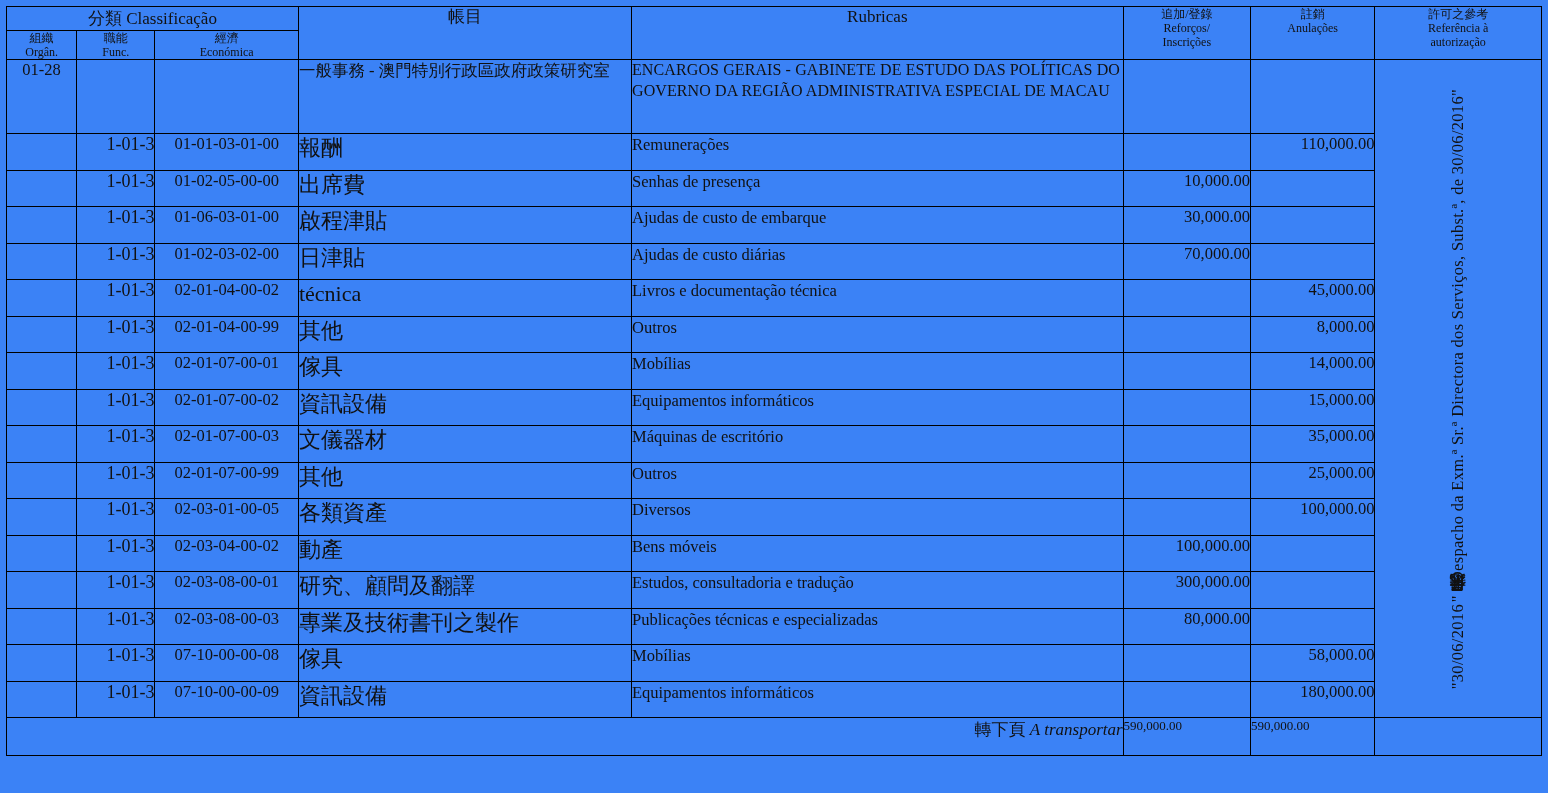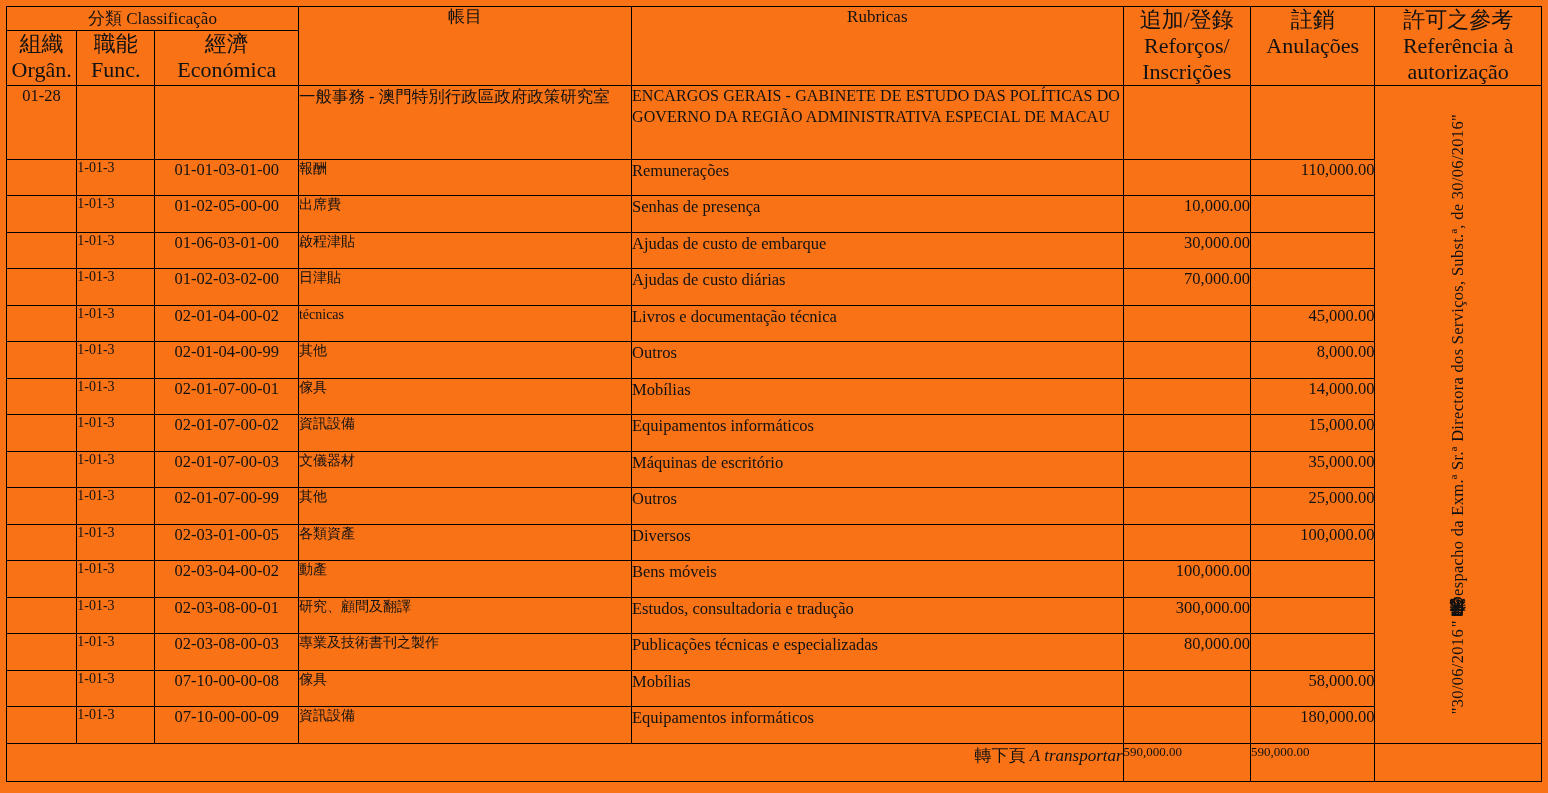--- a/index.html
+++ b/index.html
@@ -9,21 +9,21 @@
   }
   body {
     font-family: "Liberation Serif", serif;
     color: #111;
   }
   #page {
     position: relative;
     width: 1548px;
     height: 793px;
     overflow: hidden;
-    background: #f97316;
+    background: #3b82f6;
   }
   table.budget {
     border-collapse: collapse;
     table-layout: fixed;
     width: 1536px;
     margin: 6px 0 0 6px;
     border: 1.6px solid #000;
   }
   table.budget td, table.budget th {
     border: 1.2px solid #000;
@@ -34,21 +34,21 @@
   
   .hdr-class-top {
     text-align: center;
     font-size: 17px;
     padding: 3px 0 4px 0;
     height: 22px;
     vertical-align: middle;
   }
   .hdr-sub {
     text-align: center;
-    font-size: 22px;
+    font-size: 12px;
     line-height: 1.18;
     padding: 4px 2px 6px 2px;
     vertical-align: middle;
   }
   .hdr-big {
     text-align: center;
     font-size: 17px;
     vertical-align: middle;
     line-height: 1.2;
     padding: 4px 3px;
@@ -56,32 +56,32 @@
   }
   .hdr-sub .cn { display:block; }
   .hdr-sub .pt { display:block; }
   
   td.c-org {
     text-align: center;
     font-size: 16.5px;
     padding-top: 4px;
   }
   td.c-func {
-    text-align: left;
-    font-size: 14px;
+    text-align: right;
+    font-size: 18px;
     padding-top: 5px;
   }
   td.c-econ {
     text-align: center;
     font-size: 16.5px;
     padding-top: 5px;
   }
   td.c-cn {
     text-align: left;
-    font-size: 14px;
+    font-size: 22px;
     padding: 4px 4px 3px 6px;
     line-height: 1.3;
   }
   td.c-pt {
     text-align: left;
     font-size: 16.5px;
     padding: 4px 4px 3px 6px;
     line-height: 1.28;
   }
   td.c-num {
@@ -235,21 +235,21 @@
         <td class="c-econ">01-02-03-02-00</td>
         <td class="c-cn">日津貼</td>
         <td class="c-pt">Ajudas de custo diárias</td>
         <td class="c-num">70,000.00</td>
         <td class="c-num"></td>
       </tr>
       <tr class="data-row">
         <td class="c-org"></td>
         <td class="c-func">1-01-3</td>
         <td class="c-econ">02-01-04-00-02</td>
-        <td class="c-cn">técnicas</td>
+        <td class="c-cn">técnica</td>
         <td class="c-pt">Livros e documentação técnica</td>
         <td class="c-num"></td>
         <td class="c-num">45,000.00</td>
       </tr>
       <tr class="data-row">
         <td class="c-org"></td>
         <td class="c-func">1-01-3</td>
         <td class="c-econ">02-01-04-00-99</td>
         <td class="c-cn">其他</td>
         <td class="c-pt">Outros</td>

